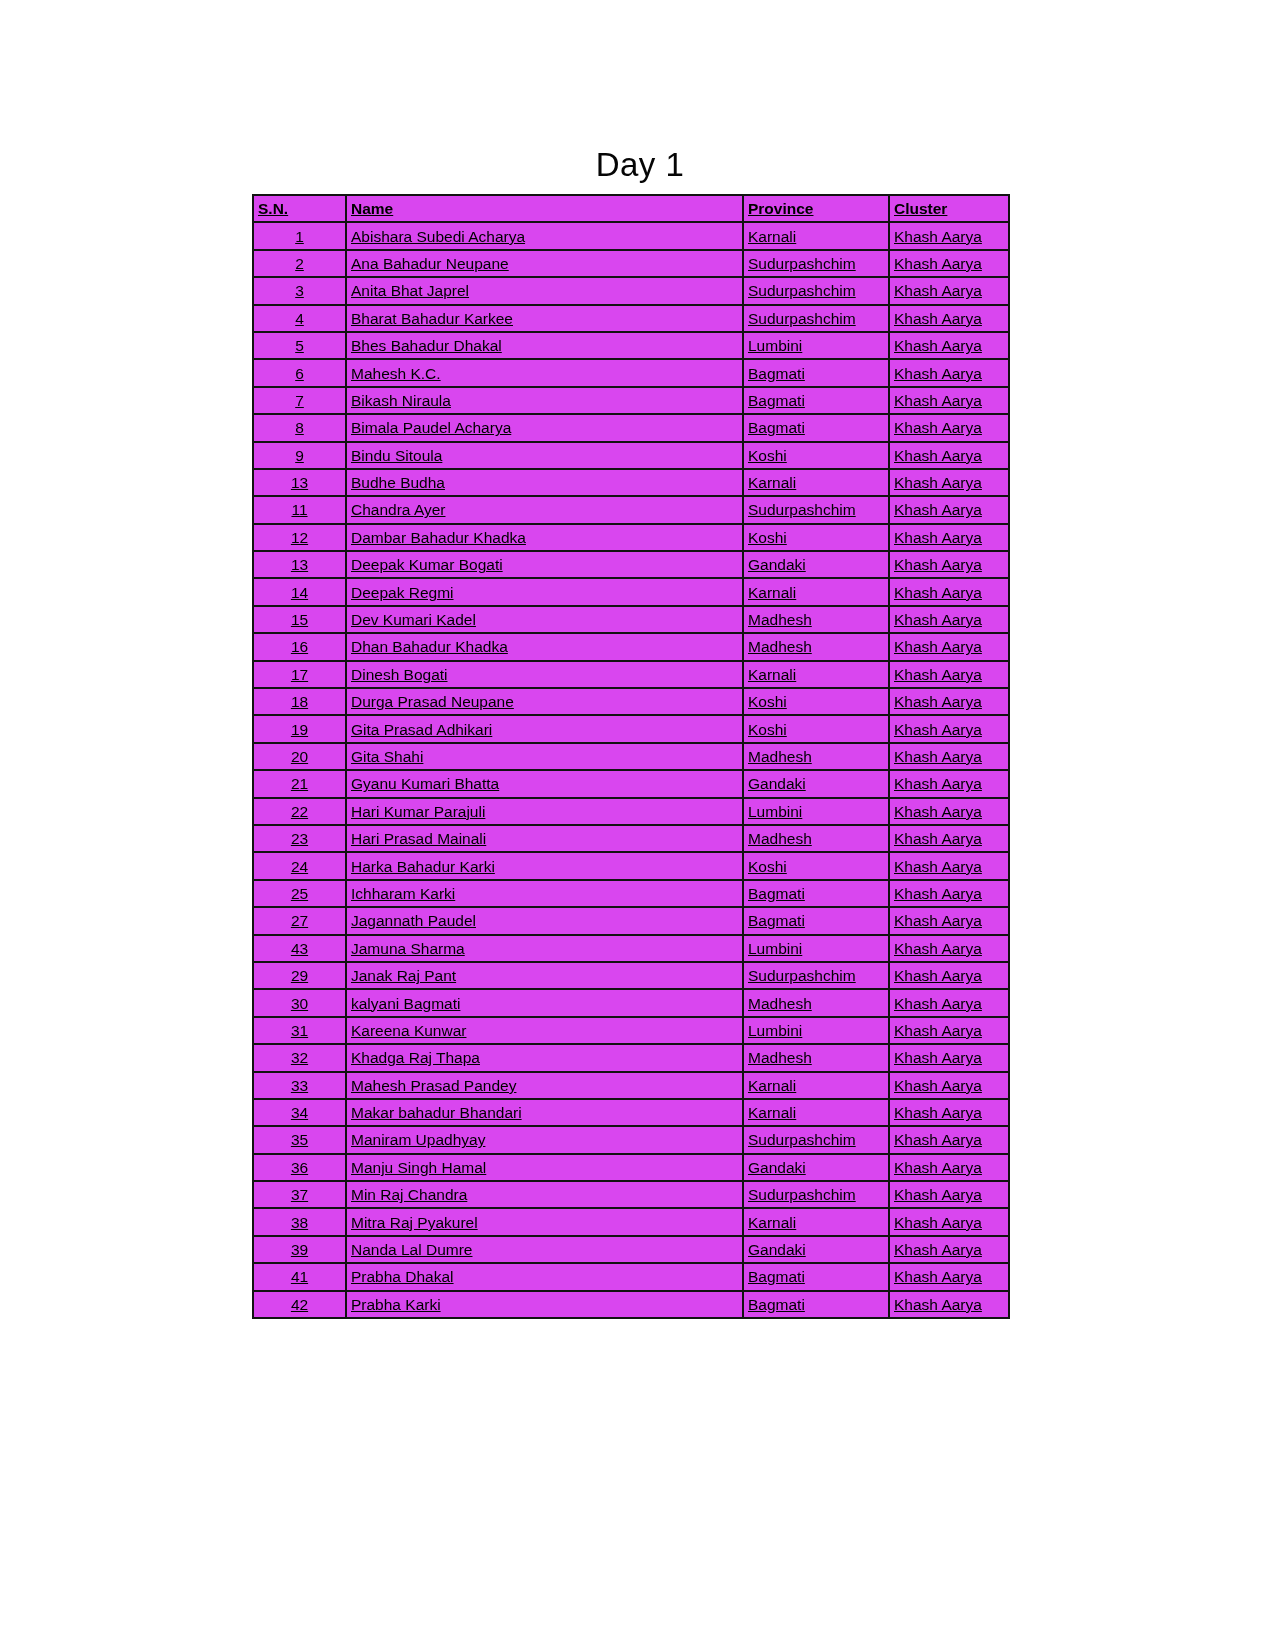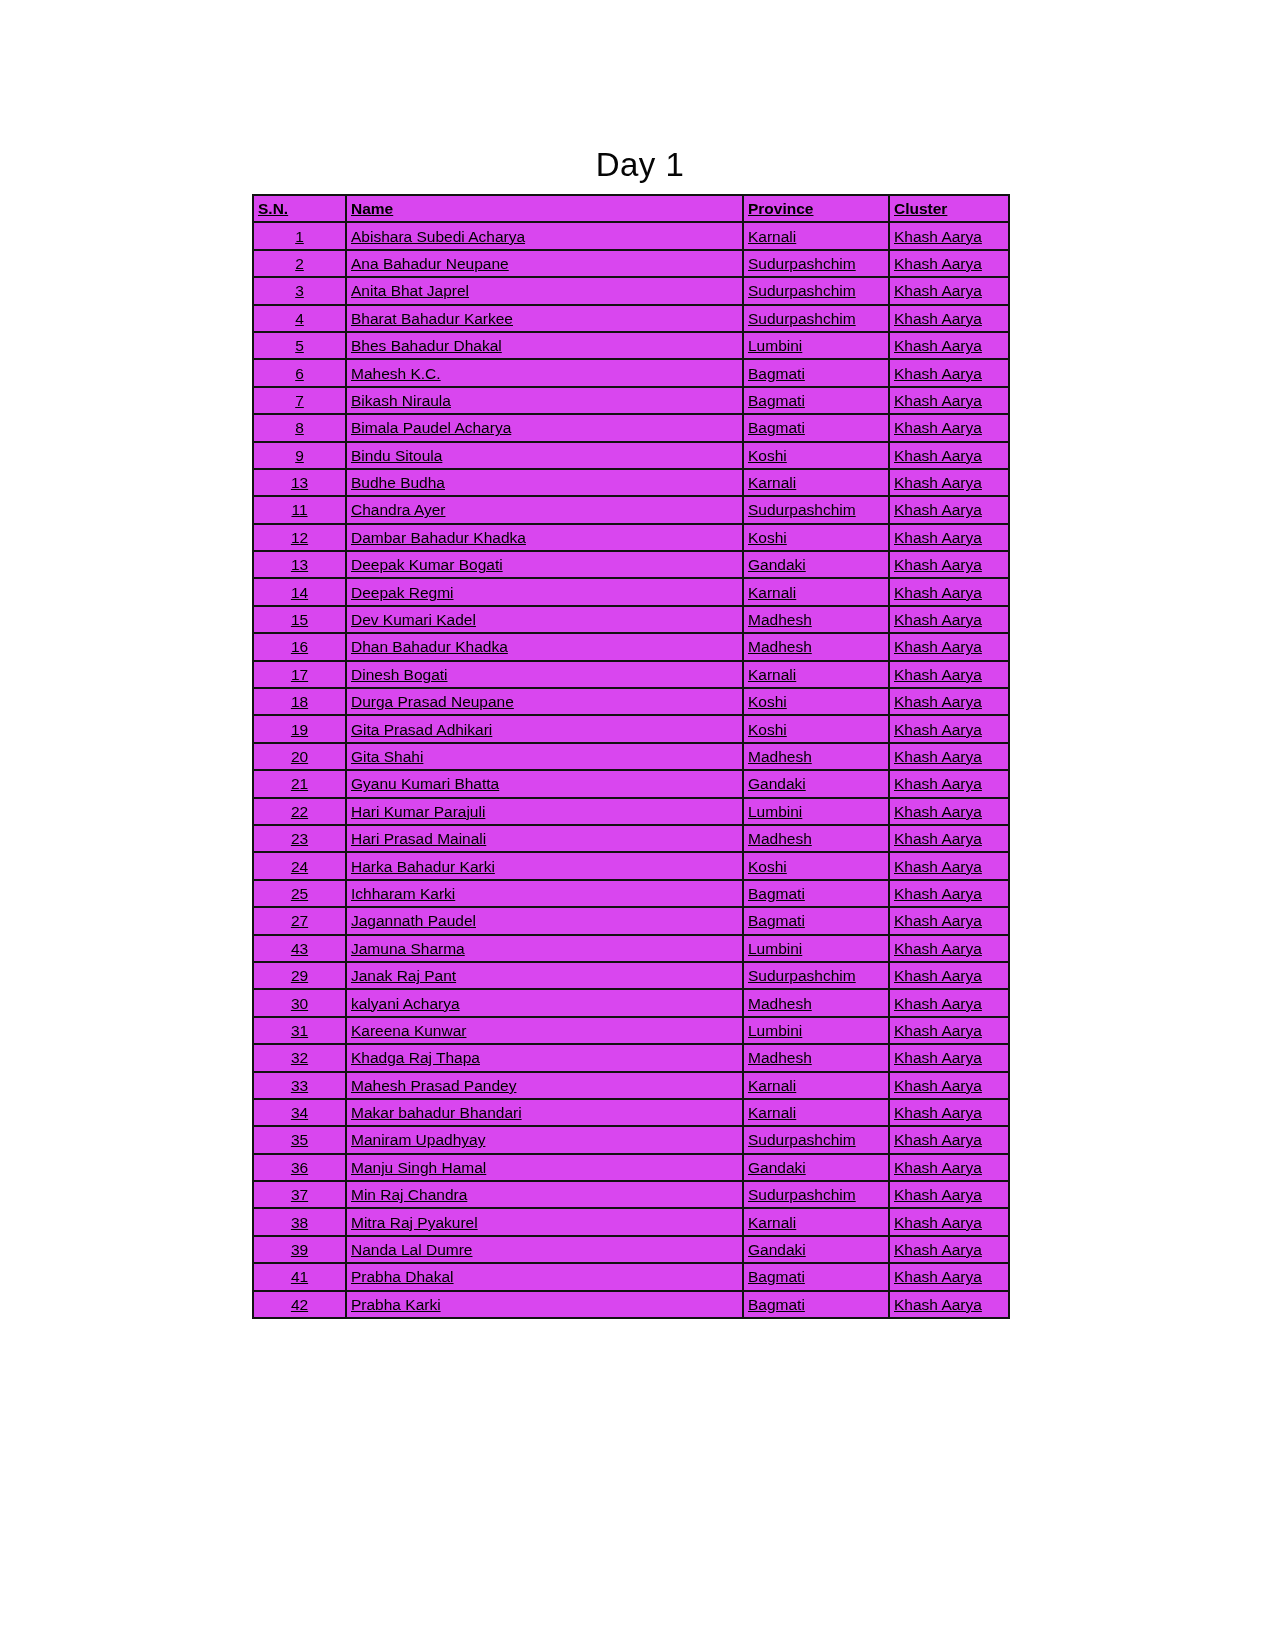--- a/index.html
+++ b/index.html
@@ -256,21 +256,21 @@
           <td class="cluster-cell">Khash Aarya</td>
         </tr>
         <tr>
           <td class="sn-cell">29</td>
           <td class="name-cell">Janak Raj Pant</td>
           <td class="province-cell">Sudurpashchim</td>
           <td class="cluster-cell">Khash Aarya</td>
         </tr>
         <tr>
           <td class="sn-cell">30</td>
-          <td class="name-cell">kalyani Acharya</td>
+          <td class="name-cell">kalyani Bagmati</td>
           <td class="province-cell">Madhesh</td>
           <td class="cluster-cell">Khash Aarya</td>
         </tr>
         <tr>
           <td class="sn-cell">31</td>
           <td class="name-cell">Kareena Kunwar</td>
           <td class="province-cell">Lumbini</td>
           <td class="cluster-cell">Khash Aarya</td>
         </tr>
         <tr>

